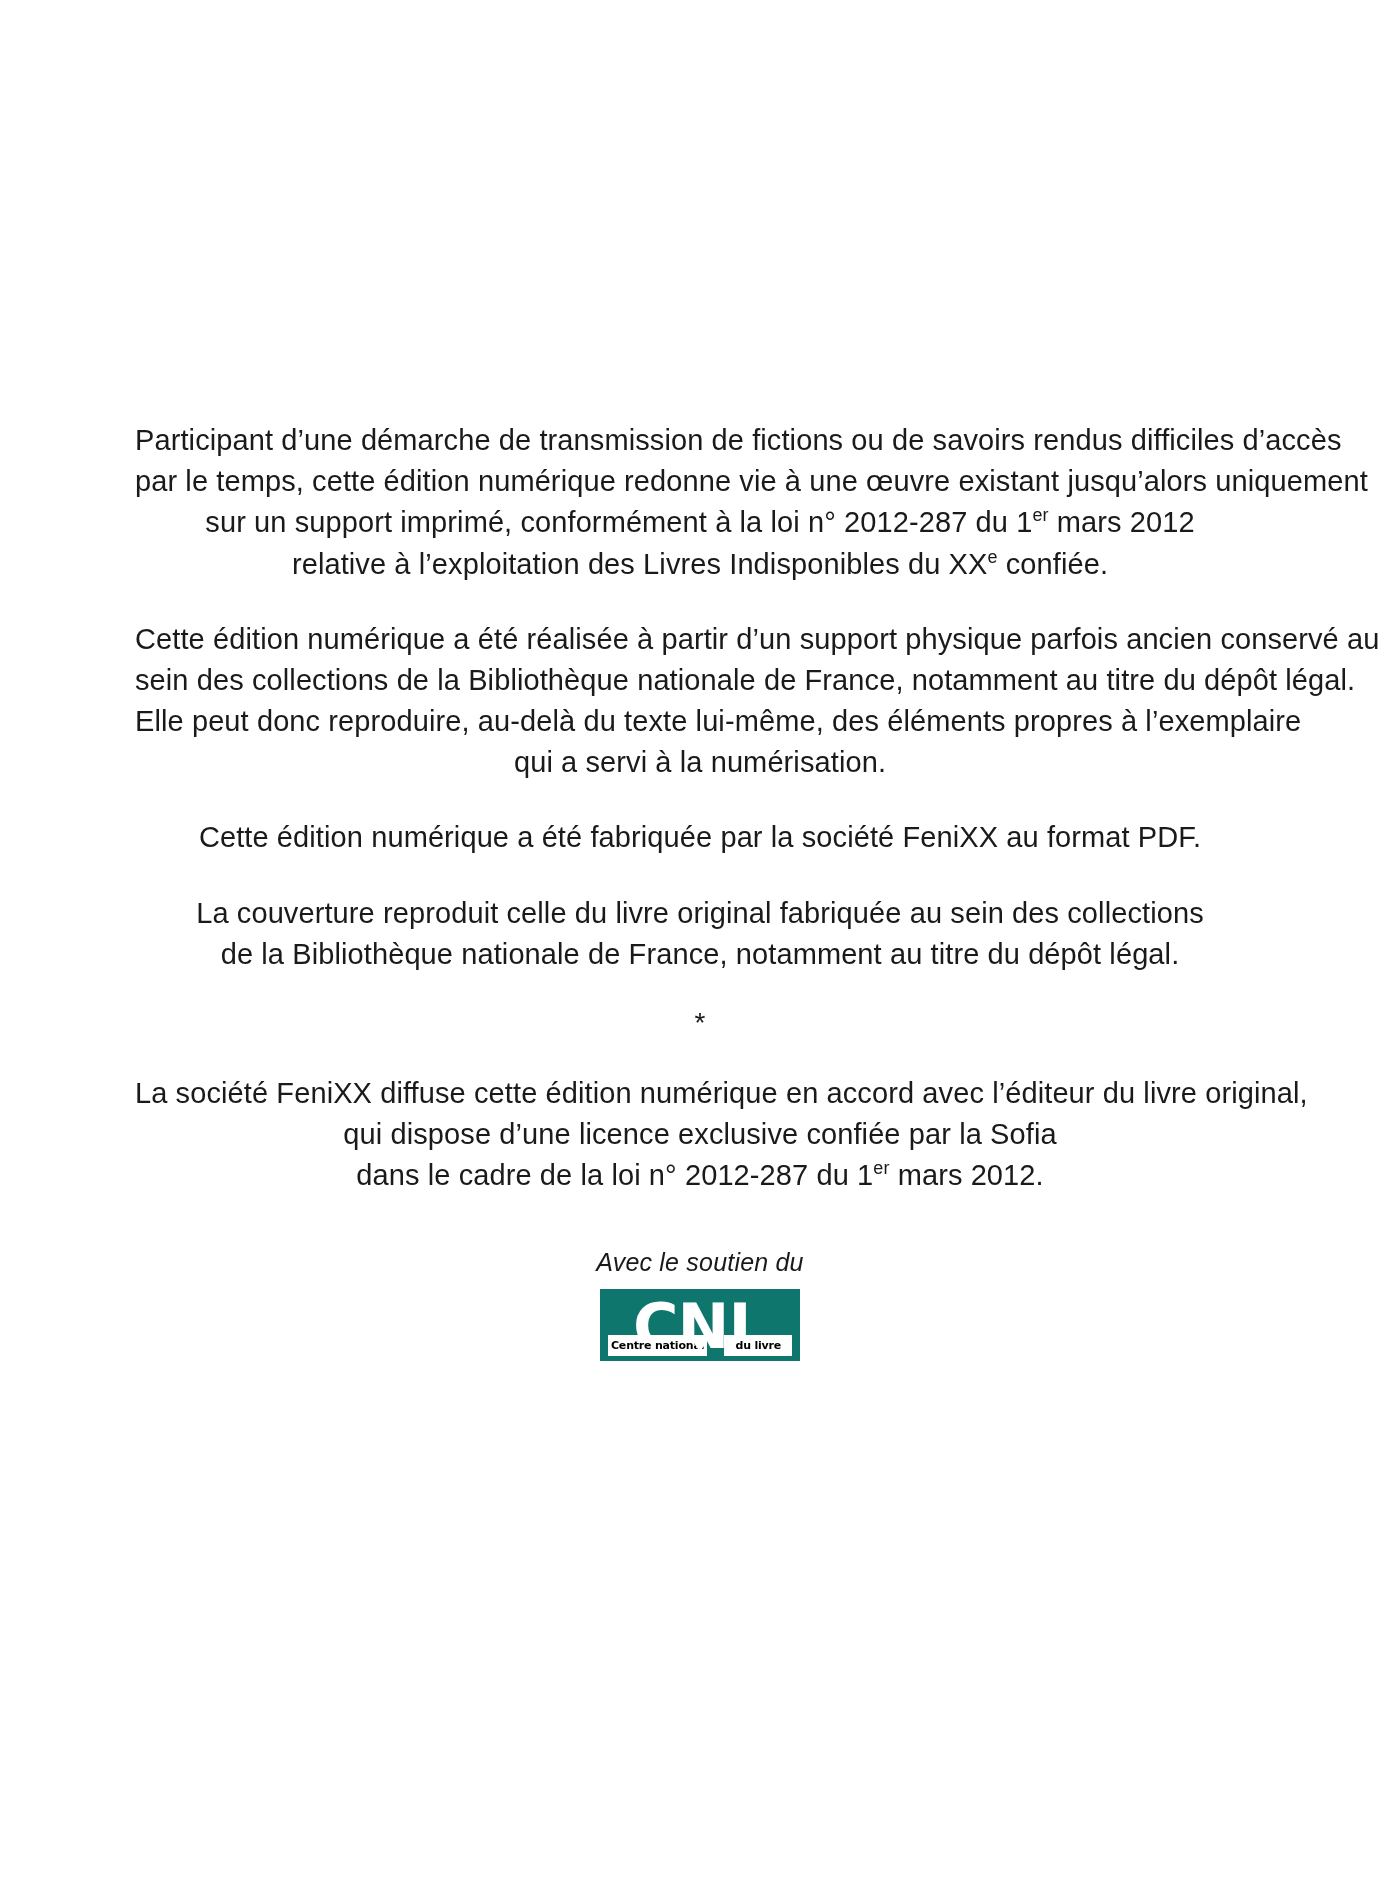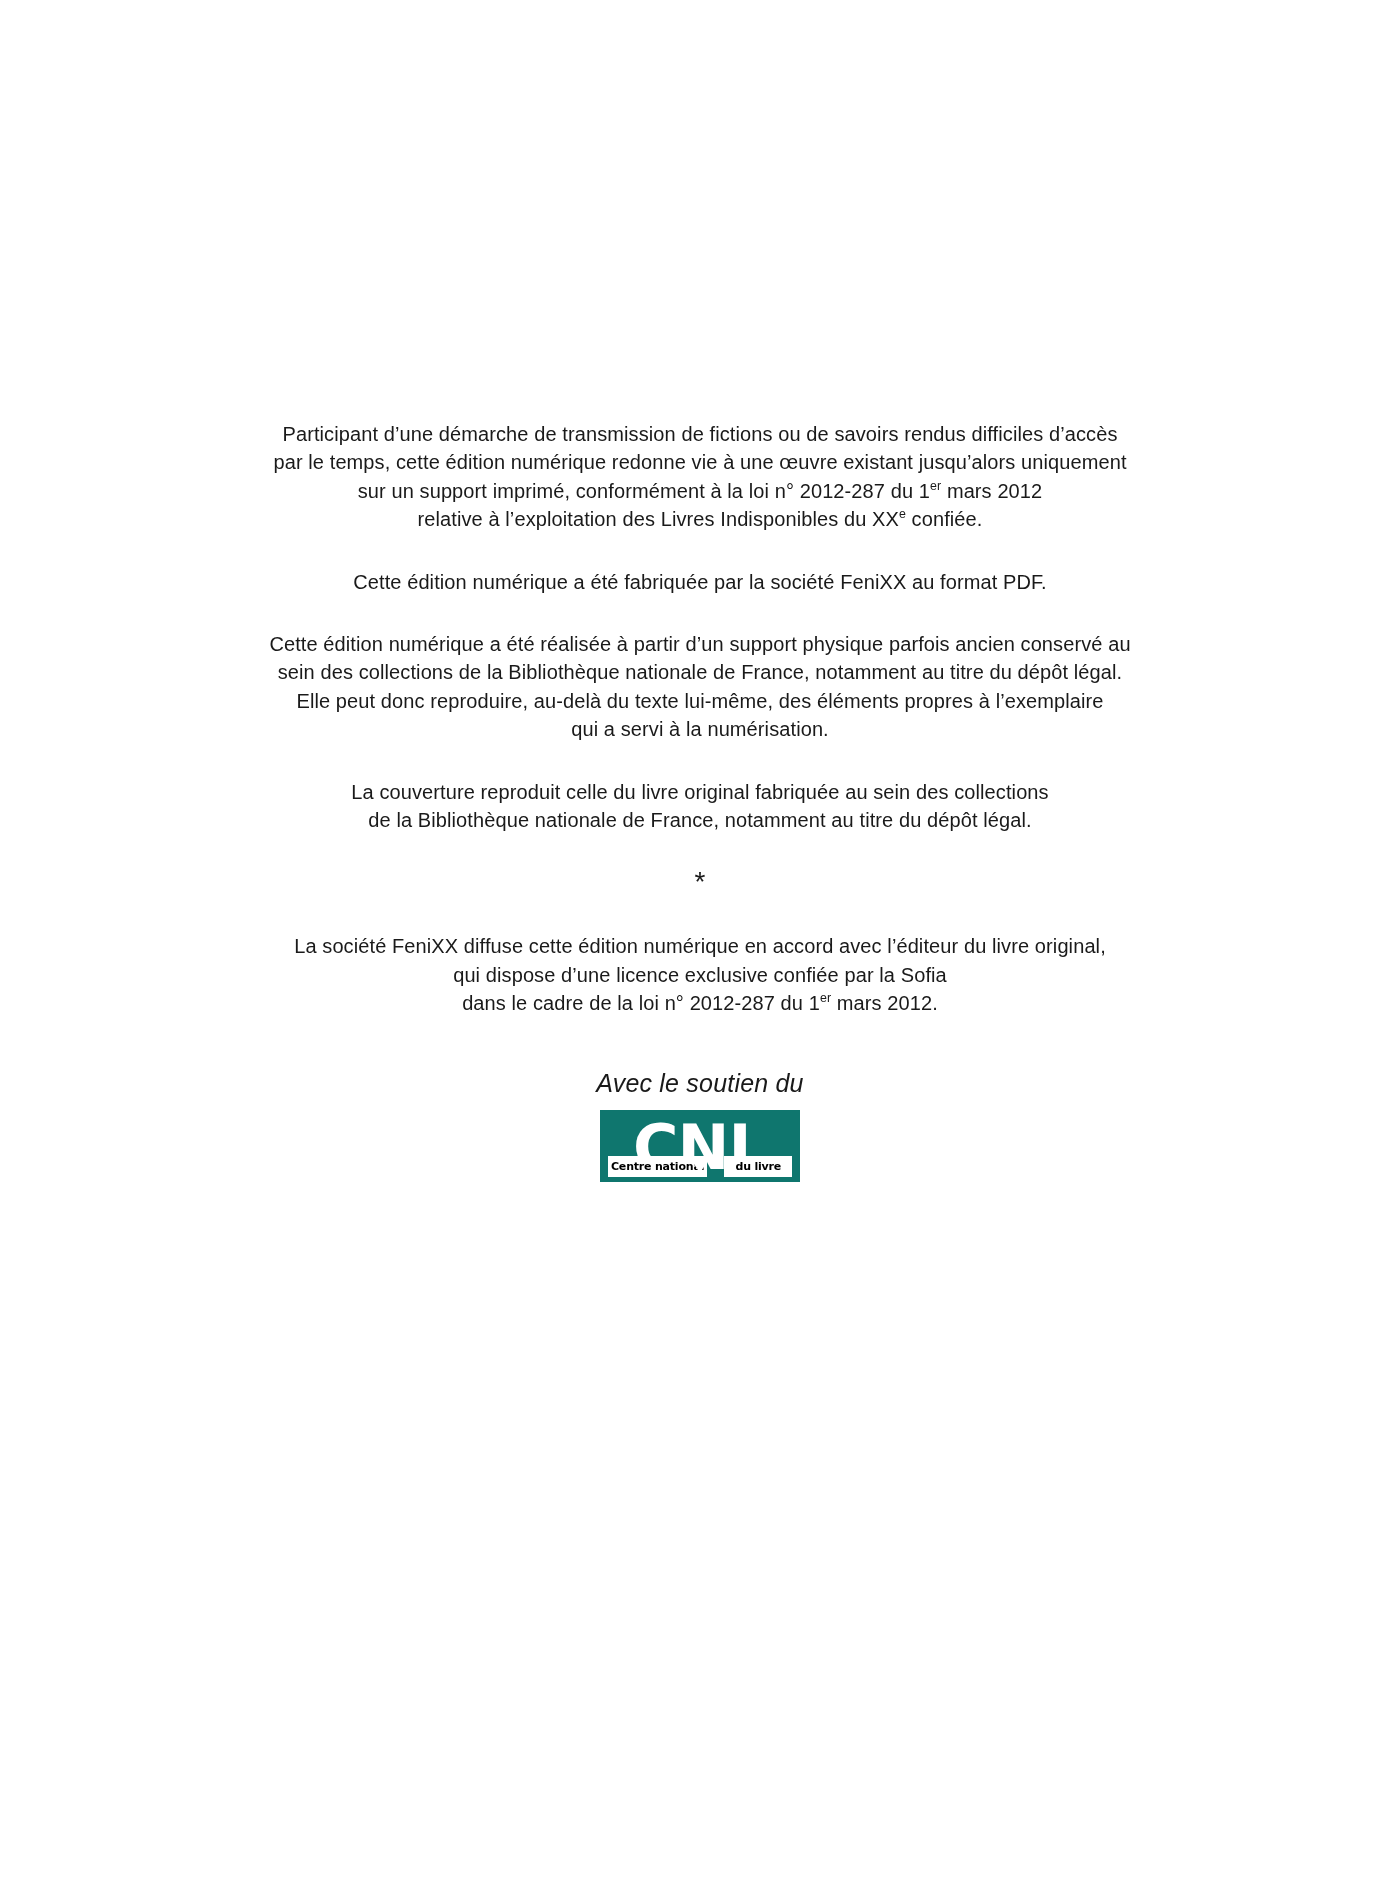--- a/index.html
+++ b/index.html
@@ -24,21 +24,21 @@
   }
   .content {
     position: absolute;
     left: 50%;
     transform: translateX(-50%);
     top: 420px;
     width: 1130px;
     text-align: center;
   }
   .para {
-    font-size: 20px;
+    font-size: 29px;
     line-height: 1.42;
     margin: 0 0 34px 0;
     letter-spacing: 0.1px;
   }
   .para .line {
     display: block;
     white-space: nowrap;
   }
   .star {
     font-size: 28px;
@@ -129,28 +129,28 @@
   <div class="content">
 
     <p class="para">
       <span class="line">Participant d’une démarche de transmission de fictions ou de savoirs rendus difficiles d’accès</span>
       <span class="line">par le temps, cette édition numérique redonne vie à une œuvre existant jusqu’alors uniquement</span>
       <span class="line"><span>sur un support imprimé, conformément à la loi n° 2012-287 du 1</span><sup>er</sup><span> mars 2012</span></span>
       <span class="line"><span>relative à l’exploitation des Livres Indisponibles du XX</span><sup>e</sup><span> confiée.</span></span>
     </p>
 
     <p class="para">
-      <span class="line">Cette édition numérique a été fabriquée par la société FeniXX au format PDF.</span>
-    </p>
-
-    <p class="para">
       <span class="line">Cette édition numérique a été réalisée à partir d’un support physique parfois ancien conservé au</span>
       <span class="line">sein des collections de la Bibliothèque nationale de France, notamment au titre du dépôt légal.</span>
       <span class="line">Elle peut donc reproduire, au-delà du texte lui-même, des éléments propres à l’exemplaire</span>
       <span class="line">qui a servi à la numérisation.</span>
+    </p>
+
+    <p class="para">
+      <span class="line">Cette édition numérique a été fabriquée par la société FeniXX au format PDF.</span>
     </p>
 
     <p class="para">
       <span class="line">La couverture reproduit celle du livre original fabriquée au sein des collections</span>
       <span class="line">de la Bibliothèque nationale de France, notamment au titre du dépôt légal.</span>
     </p>
 
     <div class="para star">*</div>
 
     <p class="para">

